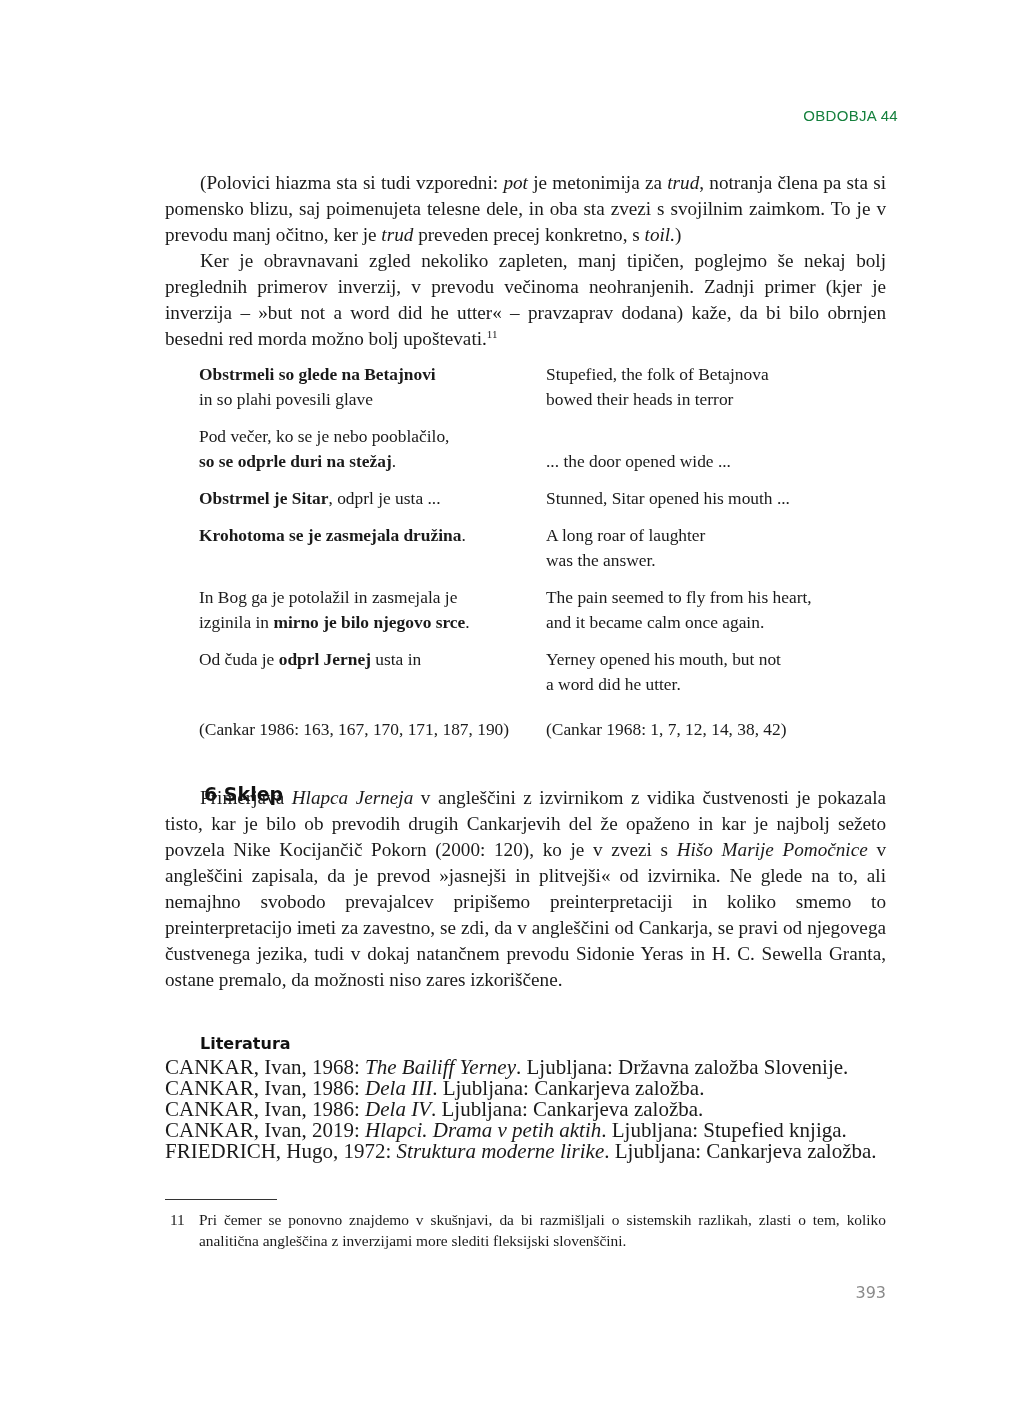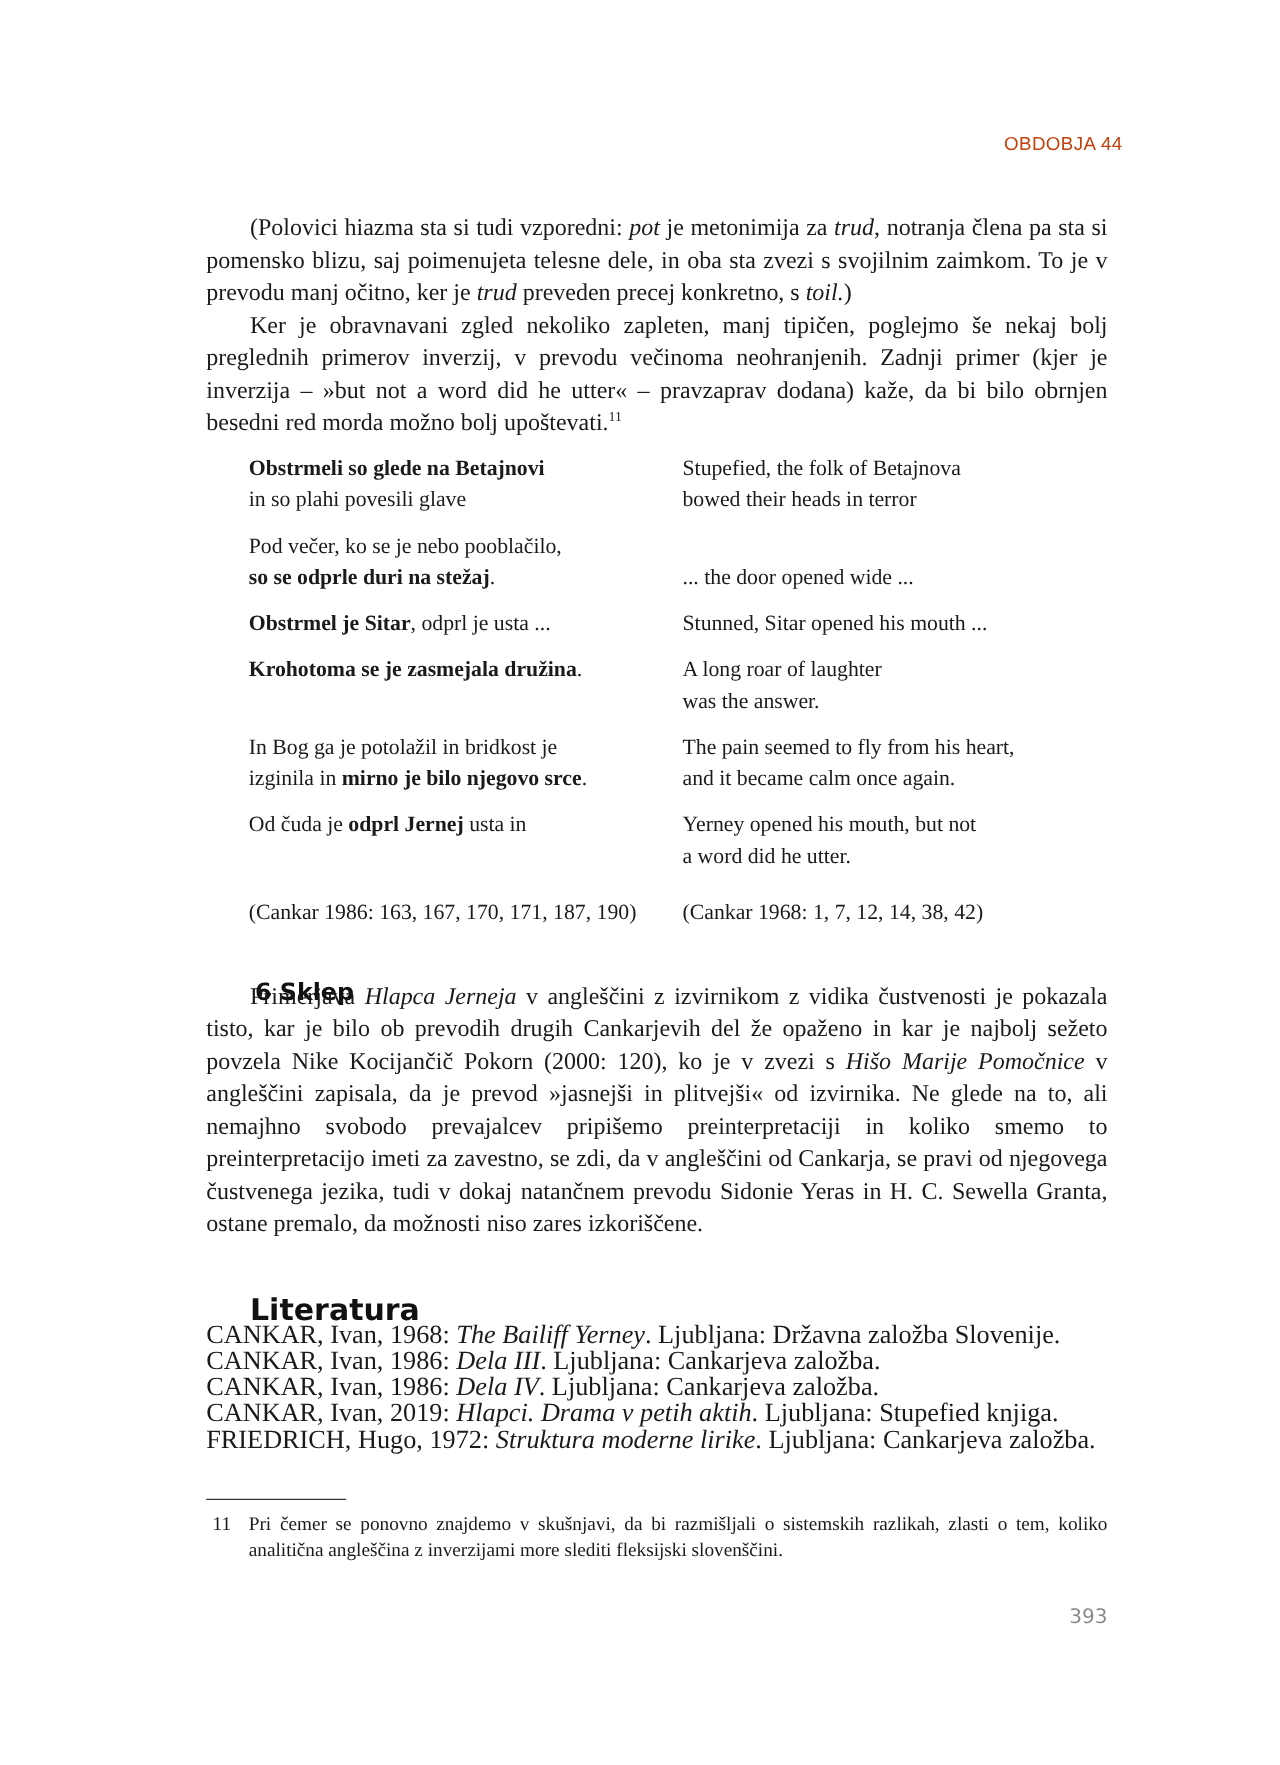--- a/index.html
+++ b/index.html
@@ -15,21 +15,21 @@
       color: #1a1a1a;
       font-family: "Liberation Serif", "DejaVu Serif", serif;
     }
     .running-head {
       position: absolute;
       top: 107px;
       right: 126px;
       font-family: "Liberation Sans", "DejaVu Sans", sans-serif;
       font-size: 15px;
       letter-spacing: 0.3px;
-      color: #c2410c;
+      color: #15803d;
     }
     .body-text {
       position: absolute;
       left: 165px;
       width: 721px;
       font-size: 19.2px;
       line-height: 26px;
       text-align: justify;
       margin: 0;
     }
@@ -83,21 +83,21 @@
       margin: 4px;
       color: #111;
     }
     .conclusion { top: 785px; font-family: Liberation Serif, serif; }
     .lit-heading {
       position: absolute;
       left: 200px;
       top: 1034px;
       font-family: "DejaVu Sans", "Liberation Sans", sans-serif;
       font-weight: bold;
-      font-size: 24px;
+      font-size: 16px;
       margin: 0;
       color: #111;
     }
     .references {
       position: absolute;
       left: 165px;
       top: 1057px;
       width: 720px;
       font-size: 21px;
       line-height: 21px;
@@ -186,21 +186,21 @@
         <div class="poem-col-sl">
           <span class="poem-line"><b>Krohotoma se je zasmejala družina</b><span>.</span></span>
         </div>
         <div class="poem-col-en">
           <span class="poem-line"><span>A long roar of laughter</span></span>
           <span class="poem-line"><span>was the answer.</span></span>
         </div>
       </div>
       <div class="poem-row">
         <div class="poem-col-sl">
-          <span class="poem-line"><span>In Bog ga je potolažil in bridkost je</span></span>
+          <span class="poem-line"><span>In Bog ga je potolažil in zasmejala je</span></span>
           <span class="poem-line"><span>izginila in  </span><b>mirno je bilo njegovo srce</b><span>.</span></span>
         </div>
         <div class="poem-col-en">
           <span class="poem-line"><span>The pain seemed to fly from his heart,</span></span>
           <span class="poem-line"><span>and it became calm once again.</span></span>
         </div>
       </div>
       <div class="poem-row">
         <div class="poem-col-sl">
           <span class="poem-line"><span>Od čuda je </span><b>odprl Jernej</b><span> usta in</span></span>

